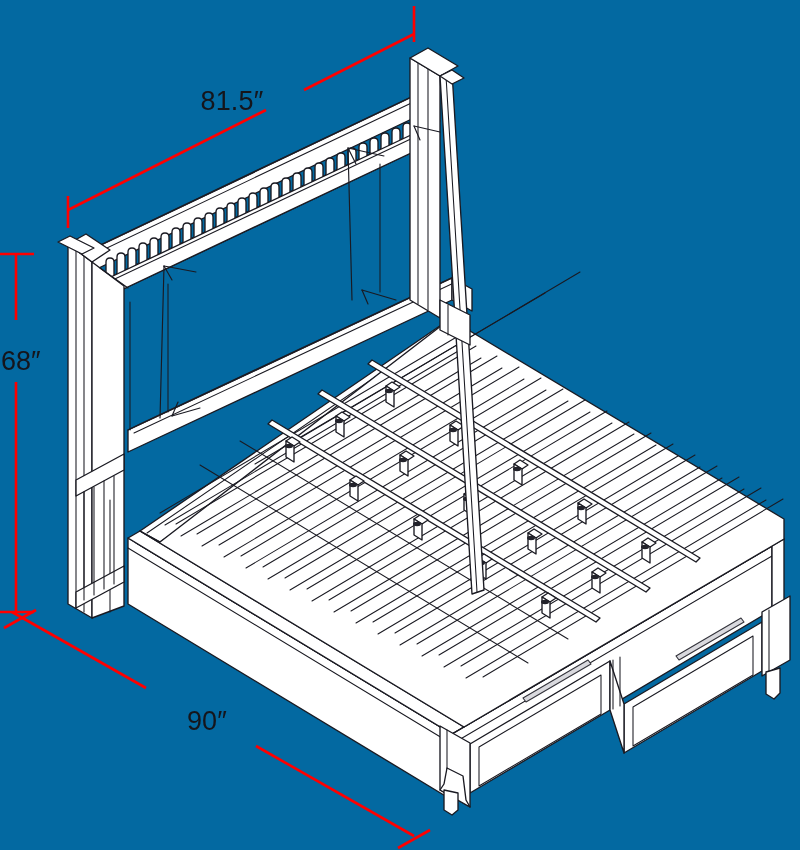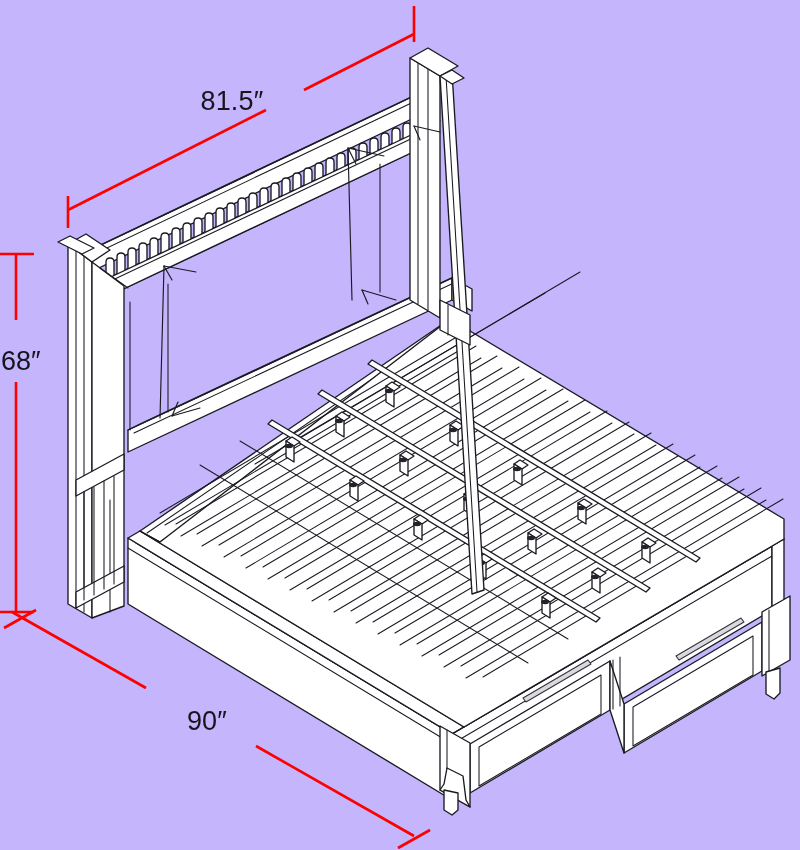--- a/index.html
+++ b/index.html
@@ -11,21 +11,21 @@
   body {
     width: 800px;
     height: 850px;
     font-family: "Liberation Sans", sans-serif;
     overflow: hidden;
   }
   #drawing-root {
     position: relative;
     width: 800px;
     height: 850px;
-    background: #c4b5fd;
+    background: #0369a1;
     text-decoration: underline;
   }
   svg#bed-svg {
     display: block;
     width: 800px;
     height: 850px;
   }
   .furn {
     fill: #ffffff;
     stroke: #1a1a22;

